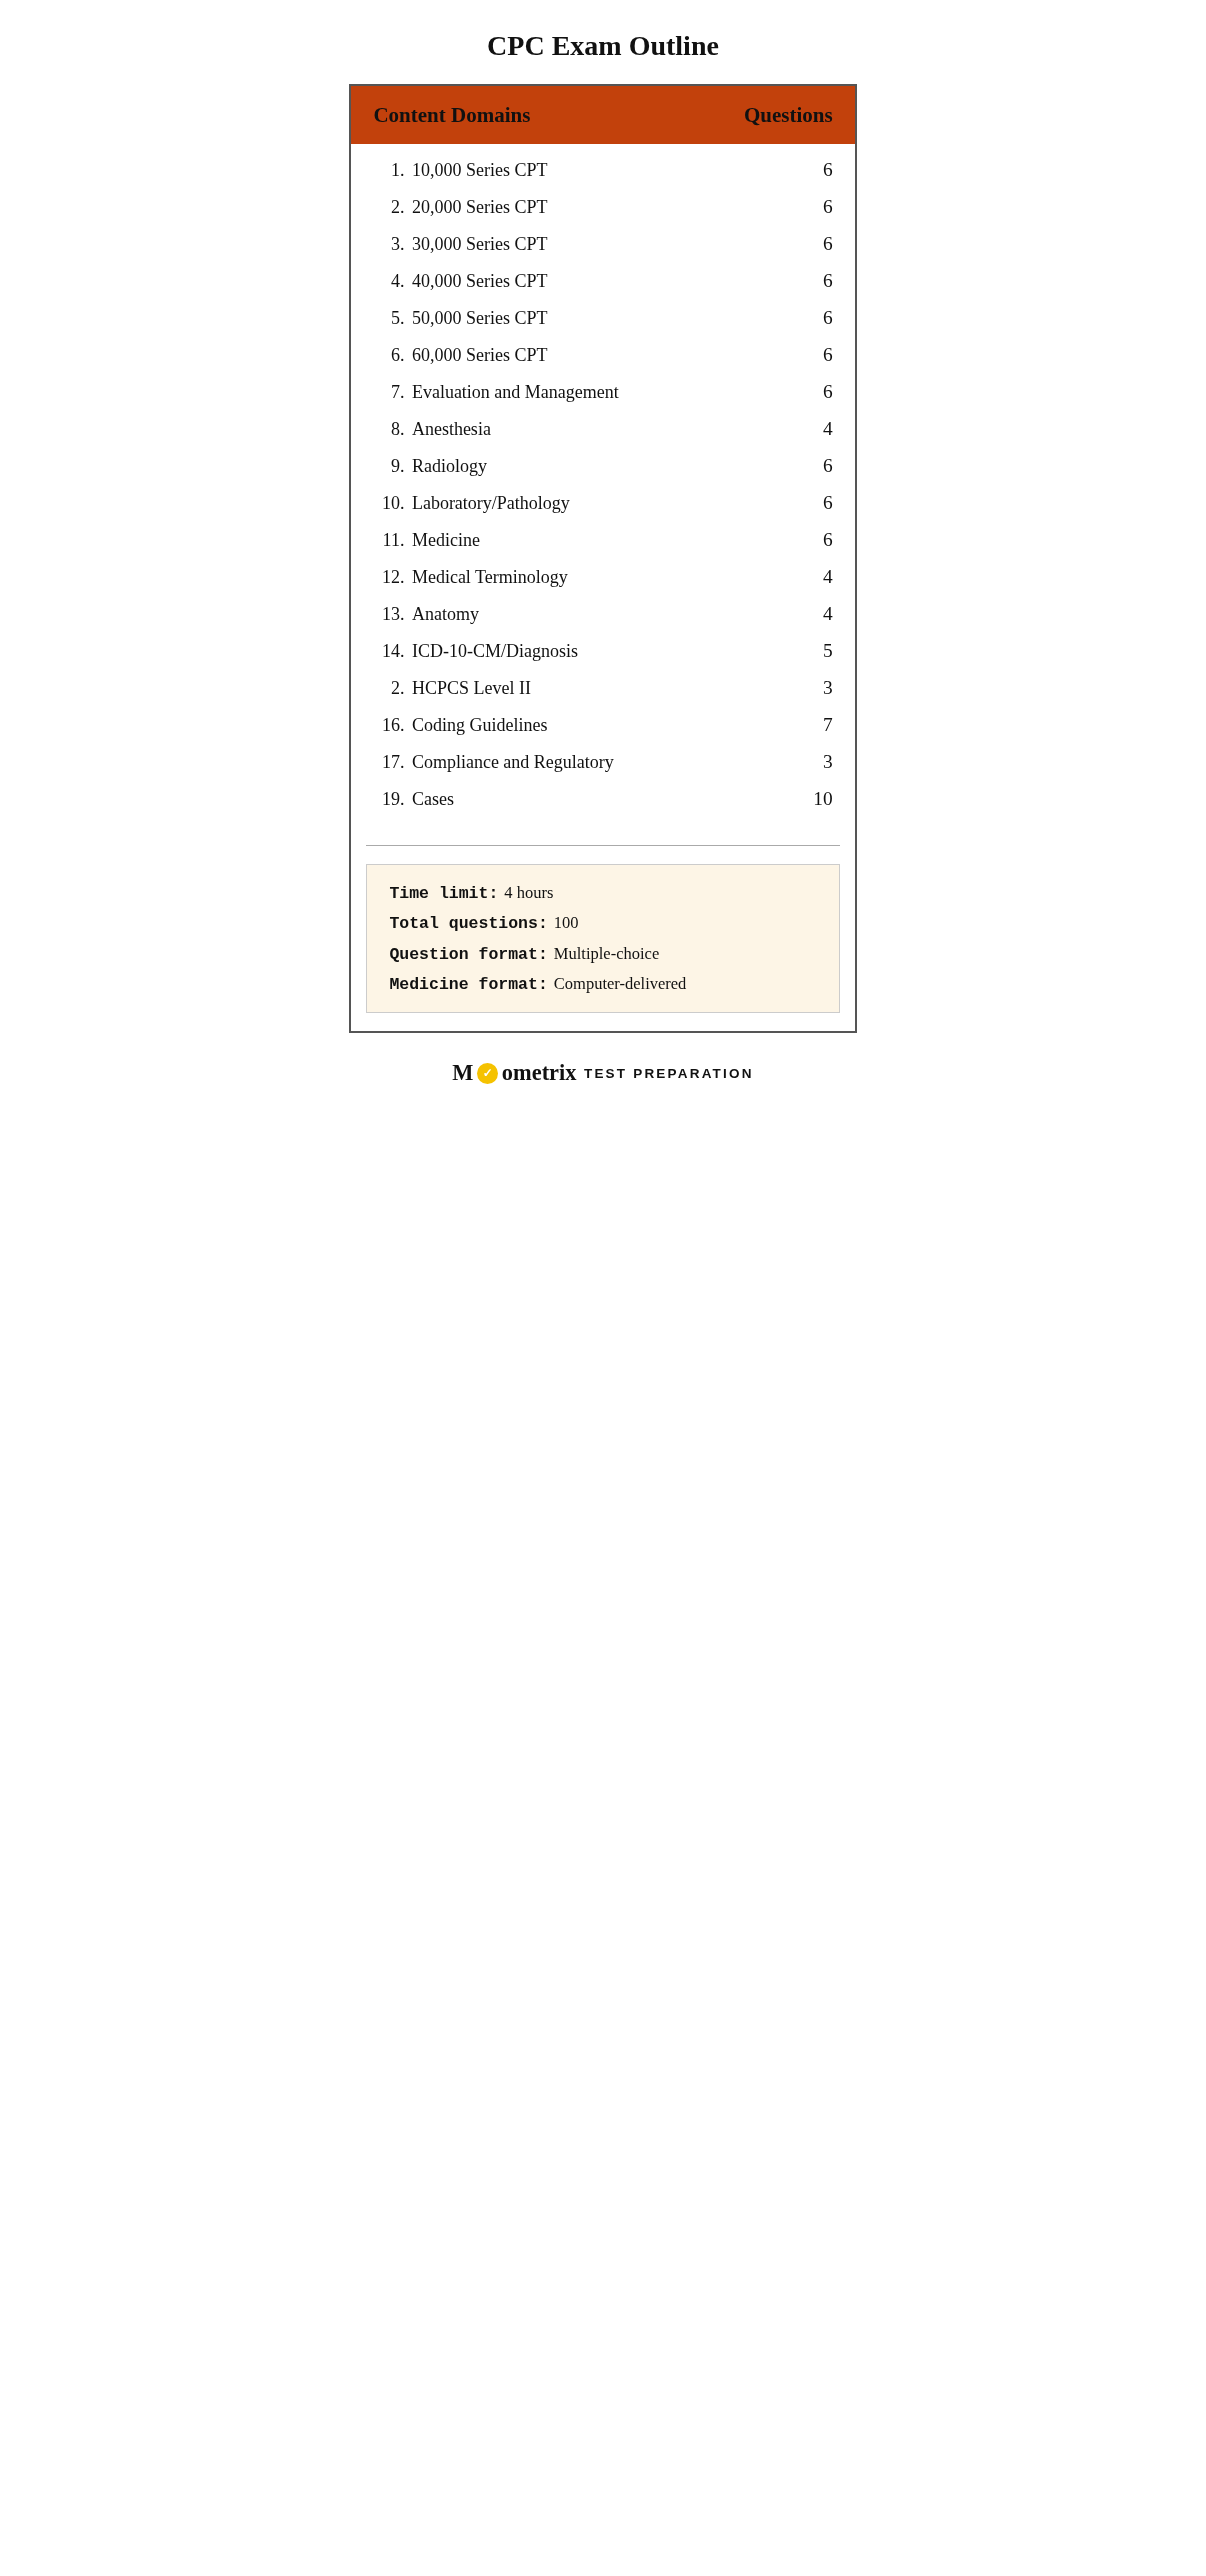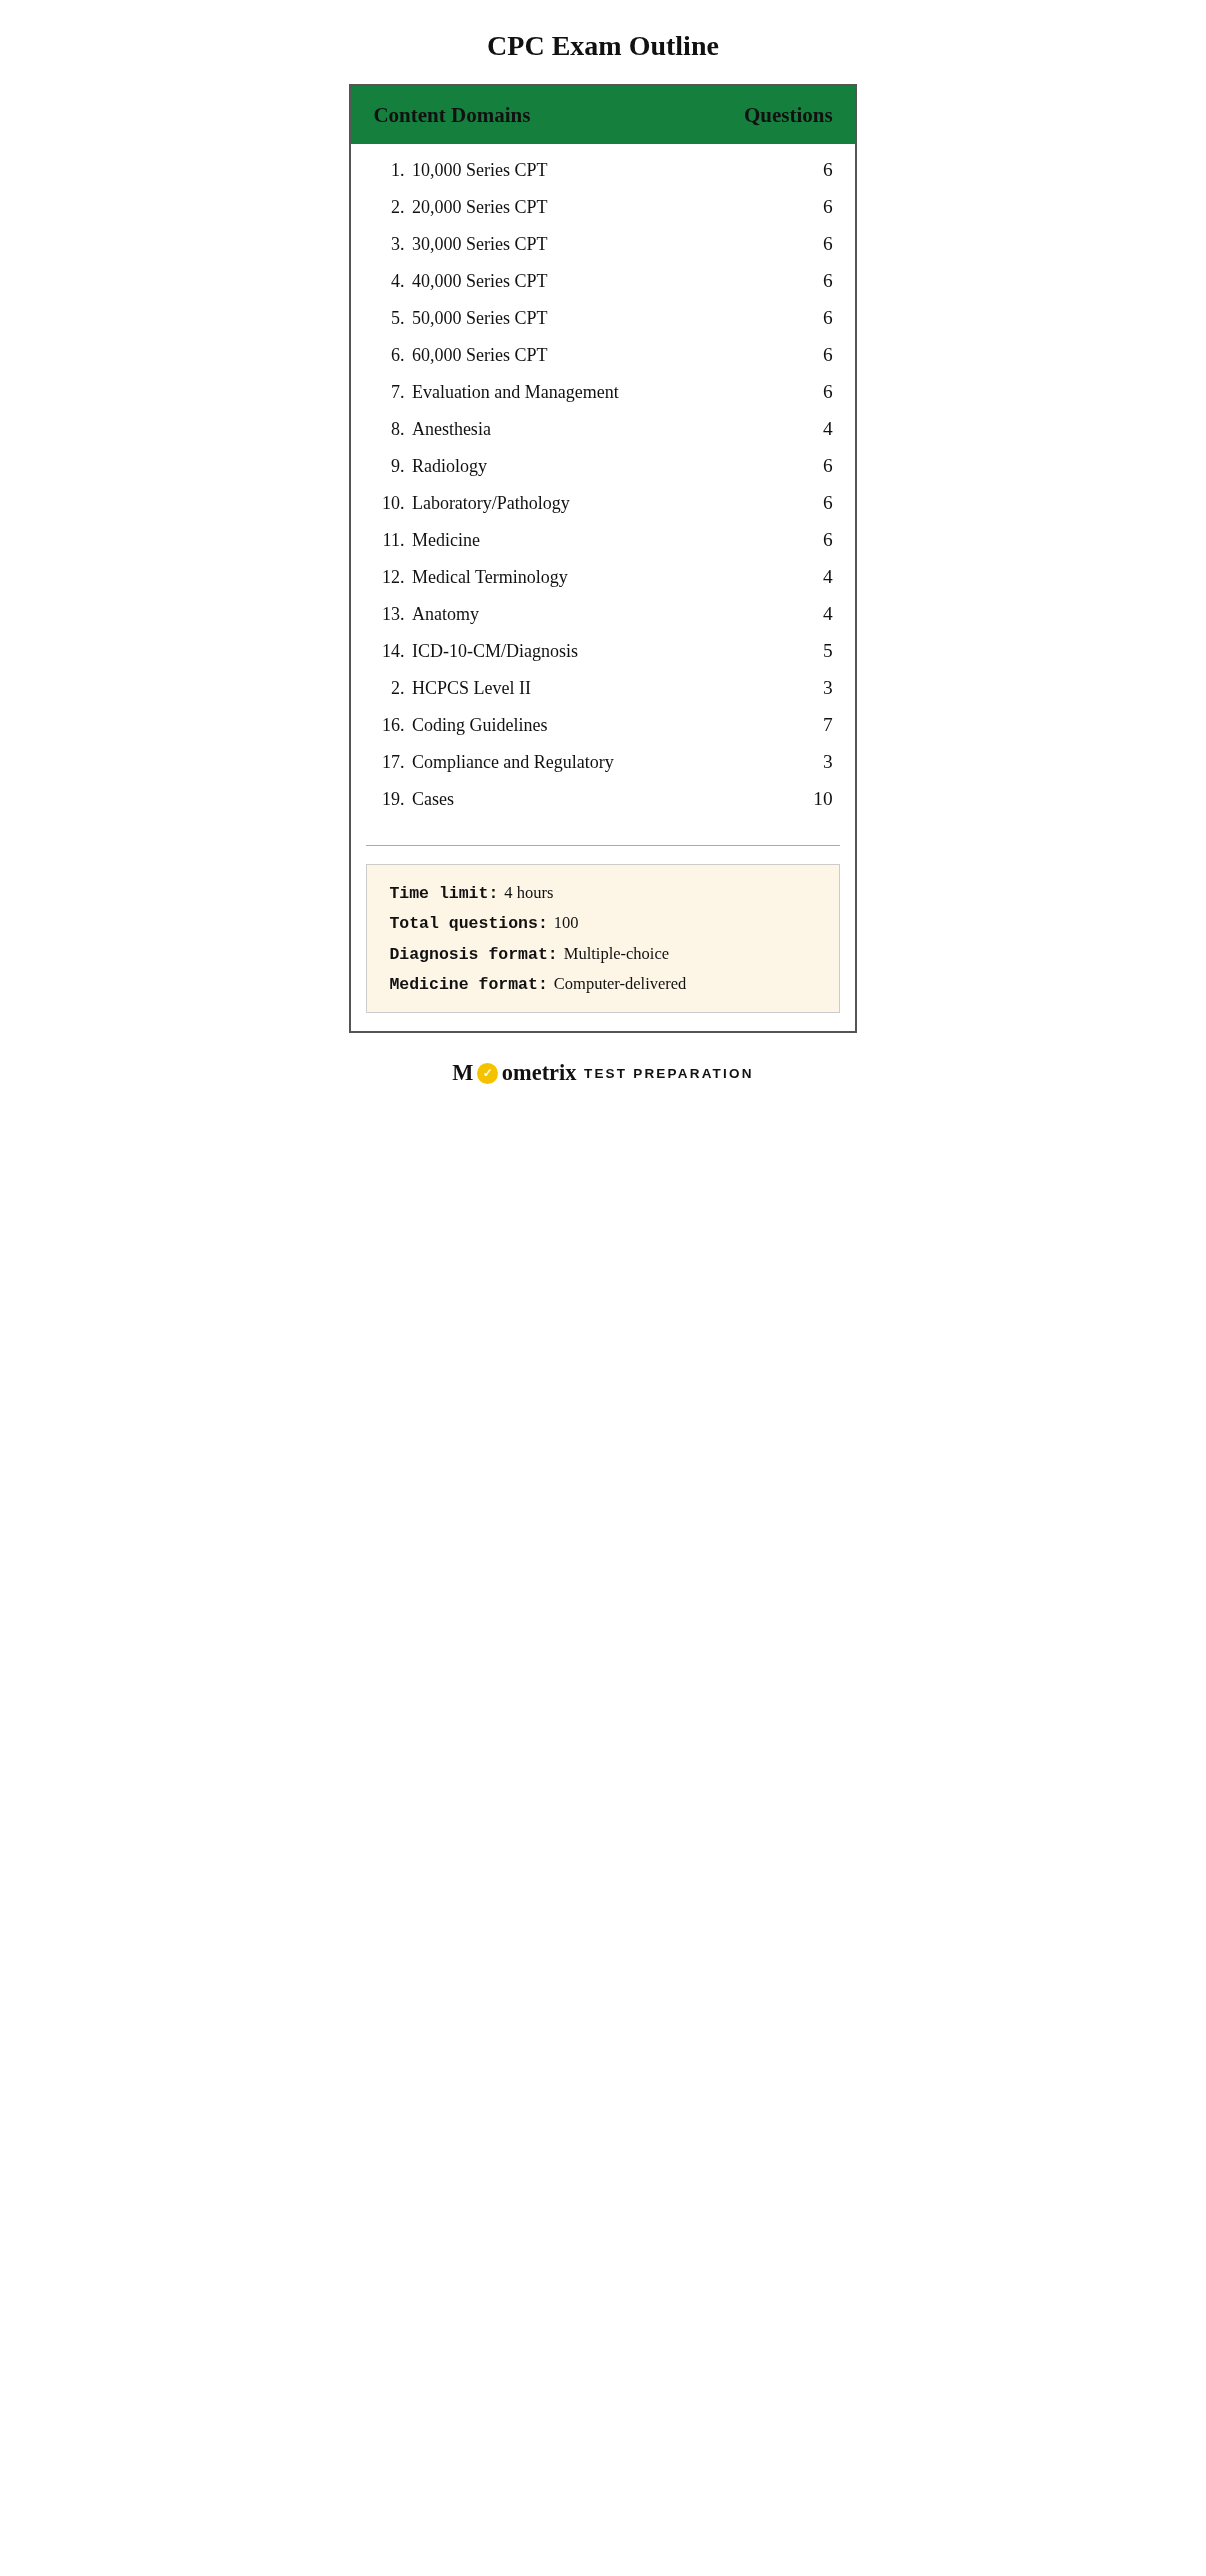--- a/index.html
+++ b/index.html
@@ -27,21 +27,21 @@
       font-family: Georgia, serif;
     }
 
     .main-table-wrapper {
       border: 2.2px solid #555;
       width: 508px;
       max-width: 100%;
     }
 
     .table-header {
-      background-color: #15803d;
+      background-color: #c2410c;
       display: flex;
       justify-content: space-between;
       align-items: center;
       padding: 16.5px 22.4px;
     }
 
     .table-header .col-domains {
       font-size: 21px;
       font-weight: bold;
       color: #111;
@@ -315,21 +315,21 @@
   <div class="info-box">
     <div class="info-row">
       <span class="info-label">Time limit:</span>
       <span class="info-value">4 hours</span>
     </div>
     <div class="info-row">
       <span class="info-label">Total questions:</span>
       <span class="info-value">100</span>
     </div>
     <div class="info-row">
-      <span class="info-label">Diagnosis format:</span>
+      <span class="info-label">Question format:</span>
       <span class="info-value">Multiple-choice</span>
     </div>
     <div class="info-row">
       <span class="info-label">Medicine format:</span>
       <span class="info-value">Computer-delivered</span>
     </div>
   </div>
 </div>
 
 <div class="footer-logo">

